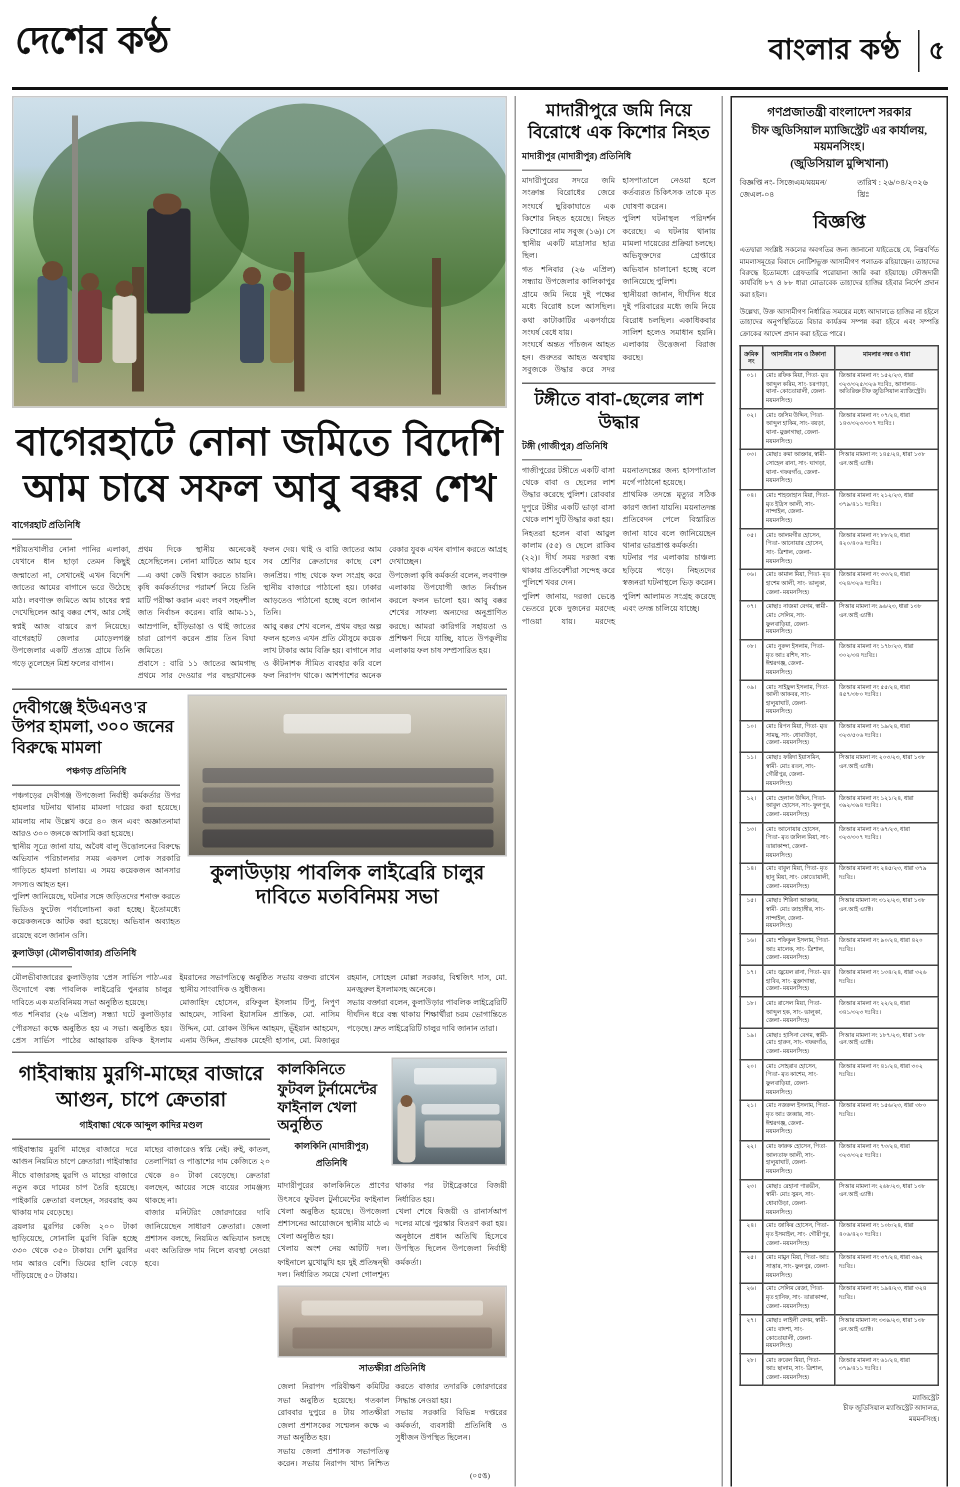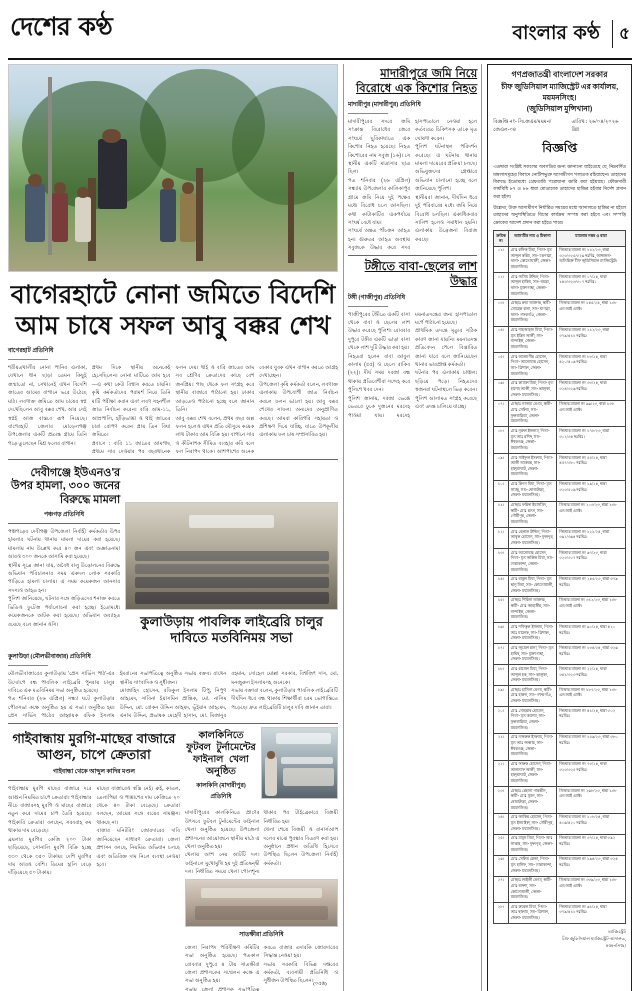--- a/index.html
+++ b/index.html
@@ -51,23 +51,23 @@
     background: linear-gradient(180deg,#d9cfc6 0%, #bcae9f 45%, #8d8275 100%);
   }
   .ph-row { position:absolute; left:4%; right:4%; border-radius:2px; }
 
   
   .hl-main {
     font-family: "DejaVu Serif", serif; font-weight: bold;
     font-size: 25px; line-height: 1.22; text-align: center; margin: 8px 0 4px 0;
   }
   .hl-2 { font-family:"DejaVu Serif",serif; font-weight:bold; font-size:13px; line-height:1.25; text-align:center; margin:4px 0 3px 0;}
-  .hl-3 { font-family:Liberation Sans, sans-serif; font-weight:bold; font-size:11px; line-height:1.25; text-align:right; margin:3px 0 2px 0;}
-  .hl-mid { font-family:"DejaVu Serif",serif; font-weight:bold; font-size:11.5px; line-height:1.3; text-align:right; margin:2px 0 3px 0;text-decoration:underline;}
-  .hl-sm { font-family:Liberation Mono, monospace; font-weight:bold; font-size:9.5px; line-height:1.28; text-align:center; margin:3px 0 2px 0;}
+  .hl-3 { font-family:Liberation Serif, serif; font-weight:bold; font-size:11px; line-height:1.25; text-align:left; margin:3px 0 2px 0;}
+  .hl-mid { font-family:"DejaVu Serif",serif; font-weight:bold; font-size:11.5px; line-height:1.3; text-align:center; margin:2px 0 3px 0;}
+  .hl-sm { font-family:Liberation Sans, sans-serif; font-weight:bold; font-size:9.5px; line-height:1.28; text-align:left; margin:3px 0 2px 0;}
 
   .byline { font-size: 6px; font-weight: bold; margin: 2px 0 3px 0; }
   .byline-c { font-size: 6px; font-weight: bold; text-align:center; margin: 2px 0 3px 0; }
   .byline-rule { border-top:1px solid #888; width:40px; margin:2px 0 3px 0; }
 
   
   .txt { font-size: 5.2px; line-height: 1.62; text-align: justify; color:#1a1a1a; hyphens:auto; }
   .cols-4 { column-count: 4; column-gap: 5px; }
   .cols-3 { column-count: 3; column-gap: 5px; }
   .cols-2 { column-count: 2; column-gap: 5px; }
@@ -156,21 +156,21 @@
         <div style="width:118px;">
           <div class="hl-3">দেবীগঞ্জে ইউএনও'র উপর হামলা, ৩০০ জনের বিরুদ্ধে মামলা</div>
           <div class="byline-c">পঞ্চগড় প্রতিনিধি</div>
           <div class="mini-rule"></div>
           <div class="txt">
             <p>পঞ্চগড়ের দেবীগঞ্জ উপজেলা নির্বাহী কর্মকর্তার উপর হামলার ঘটনায় থানায় মামলা দায়ের করা হয়েছে। মামলায় নাম উল্লেখ করে ৪০ জন এবং অজ্ঞাতনামা আরও ৩০০ জনকে আসামি করা হয়েছে।</p>
             <p>স্থানীয় সূত্রে জানা যায়, অবৈধ বালু উত্তোলনের বিরুদ্ধে অভিযান পরিচালনার সময় একদল লোক সরকারি গাড়িতে হামলা চালায়। এ সময় কয়েকজন আনসার সদস্যও আহত হন।</p>
             <p>পুলিশ জানিয়েছে, ঘটনার সঙ্গে জড়িতদের শনাক্ত করতে ভিডিও ফুটেজ পর্যালোচনা করা হচ্ছে। ইতোমধ্যে কয়েকজনকে আটক করা হয়েছে। অভিযান অব্যাহত রয়েছে বলে জানান ওসি।</p>
           </div>
         </div>
-        <div style="width:224px;margin-top:39px;">
+        <div style="width:224px;">
           <div class="photo photo-meeting">
             <div class="ph-row" style="top:12%;height:12%;background:rgba(255,255,255,0.55);left:30%;right:30%;"></div>
             <div class="ph-row" style="top:46%;height:9%;background:rgba(60,60,70,0.45);"></div>
             <div class="ph-row" style="top:58%;height:9%;background:rgba(70,70,80,0.4);"></div>
             <div class="ph-row" style="top:70%;height:11%;background:rgba(50,50,60,0.5);"></div>
             <div class="ph-row" style="top:84%;height:12%;background:rgba(40,40,50,0.55);"></div>
           </div>
           <div class="hl-2">কুলাউড়ায় পাবলিক লাইব্রেরি চালুর দাবিতে মতবিনিময় সভা</div>
         </div>
       </div>

